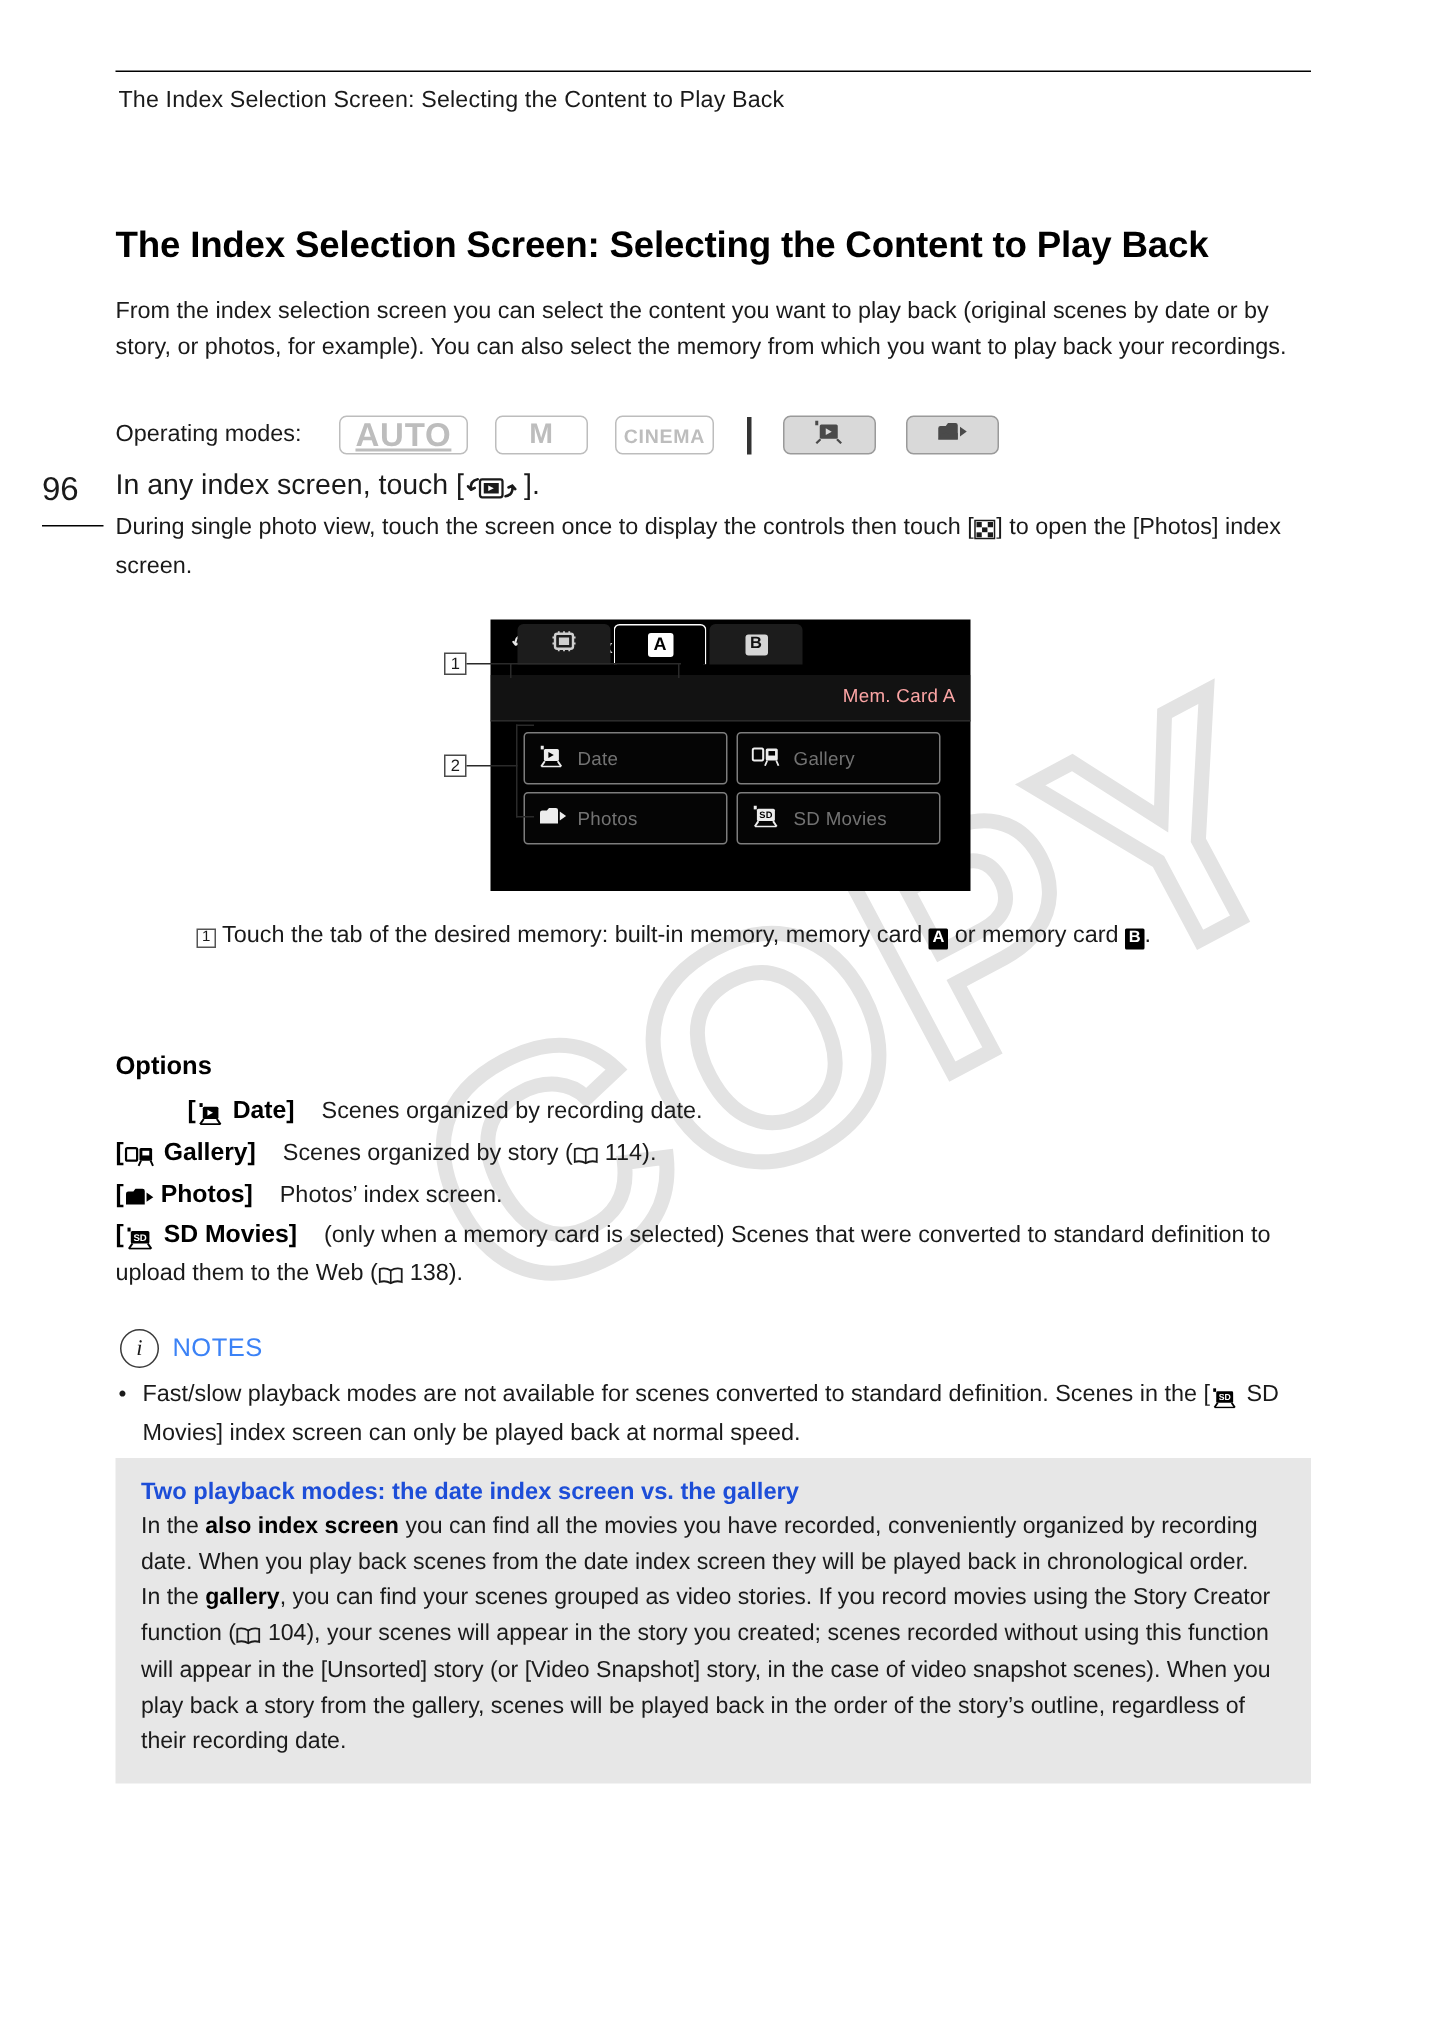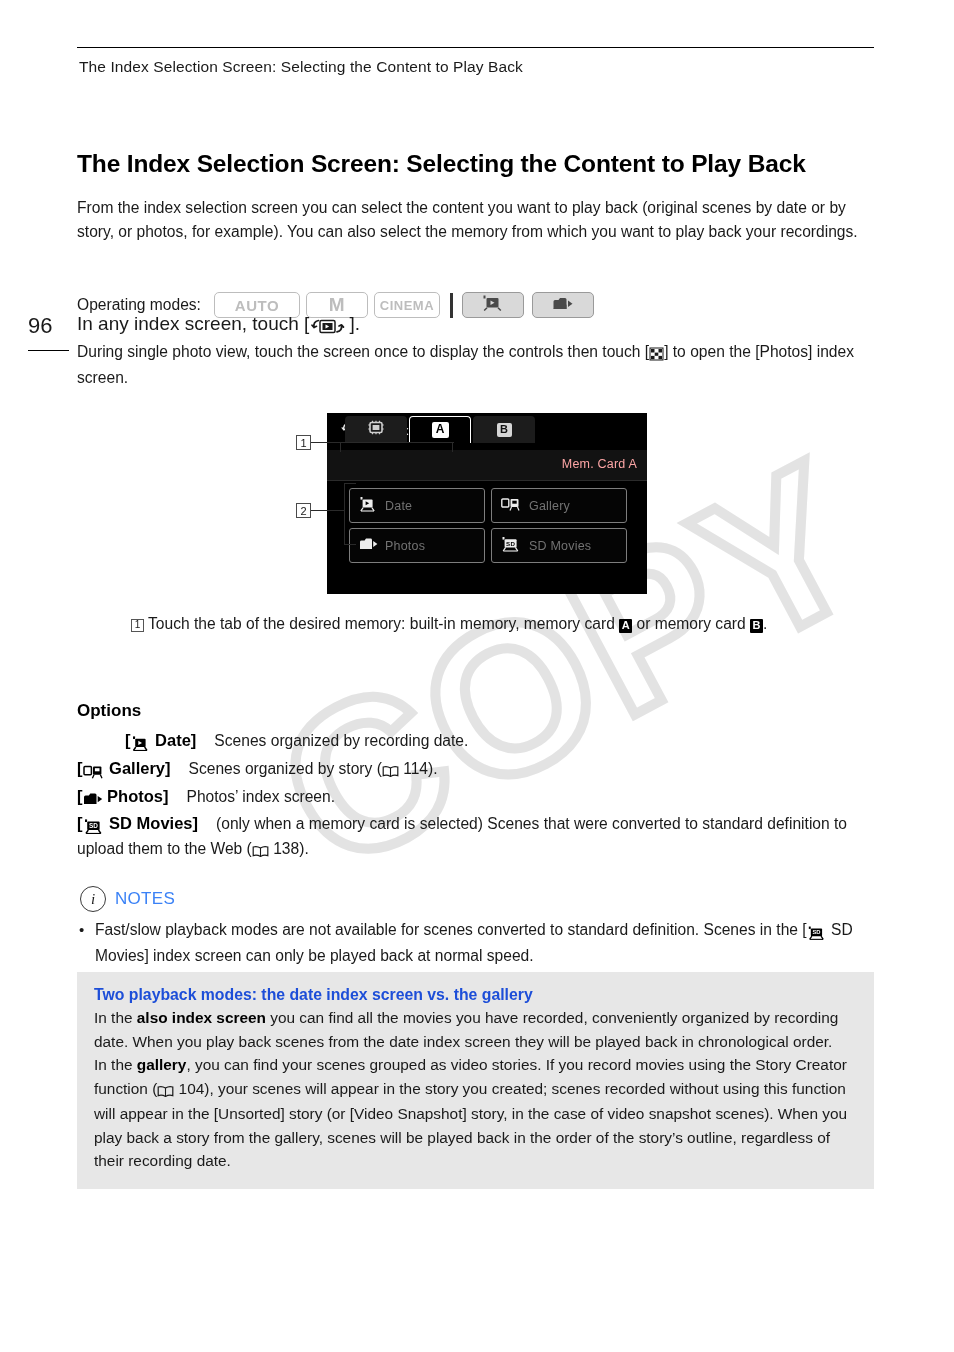--- a/index.html
+++ b/index.html
@@ -94,22 +94,21 @@
     line-height: 24px;
     color: #1a1a1a;
   }
 
   
   .opmodes {
     position: absolute;
     left: 77px; top: 277px;
     display: flex;
     align-items: center;
-    gap: 0;
-    margin-top: 15px;
+    gap: 12px;
   }
   .opmodes .label {
     font-size: 15.6px;
     color: #1a1a1a;
     margin-right: 13px;
   }
   .mode-chip {
     display: inline-flex;
     align-items: center;
     justify-content: center;
@@ -123,21 +122,21 @@
   .mode-chip.off {
     border: 1.6px solid #bdbdbd;
     color: #bdbdbd;
     background: #fff;
   }
   .mode-chip.on {
     border: 1.6px solid #9a9a9a;
     background: #d9d9d9;
     color: #4a4a4a;
   }
-  .mode-auto { width: 86px; font-size: 15px; }
+  .mode-auto { width: 86px; font-size: 22px; text-decoration: underline; }
   .mode-m    { width: 62px; font-size: 19px; }
   .mode-cine { width: 66px; font-size: 13px; }
   .mode-sep {
     width: 3.5px; height: 25px;
     background: #333;
     margin: 0 9px 0 4px;
   }
   .mode-play { width: 62px; margin-right: 8px; }
   .mode-photo{ width: 62px; }
 

